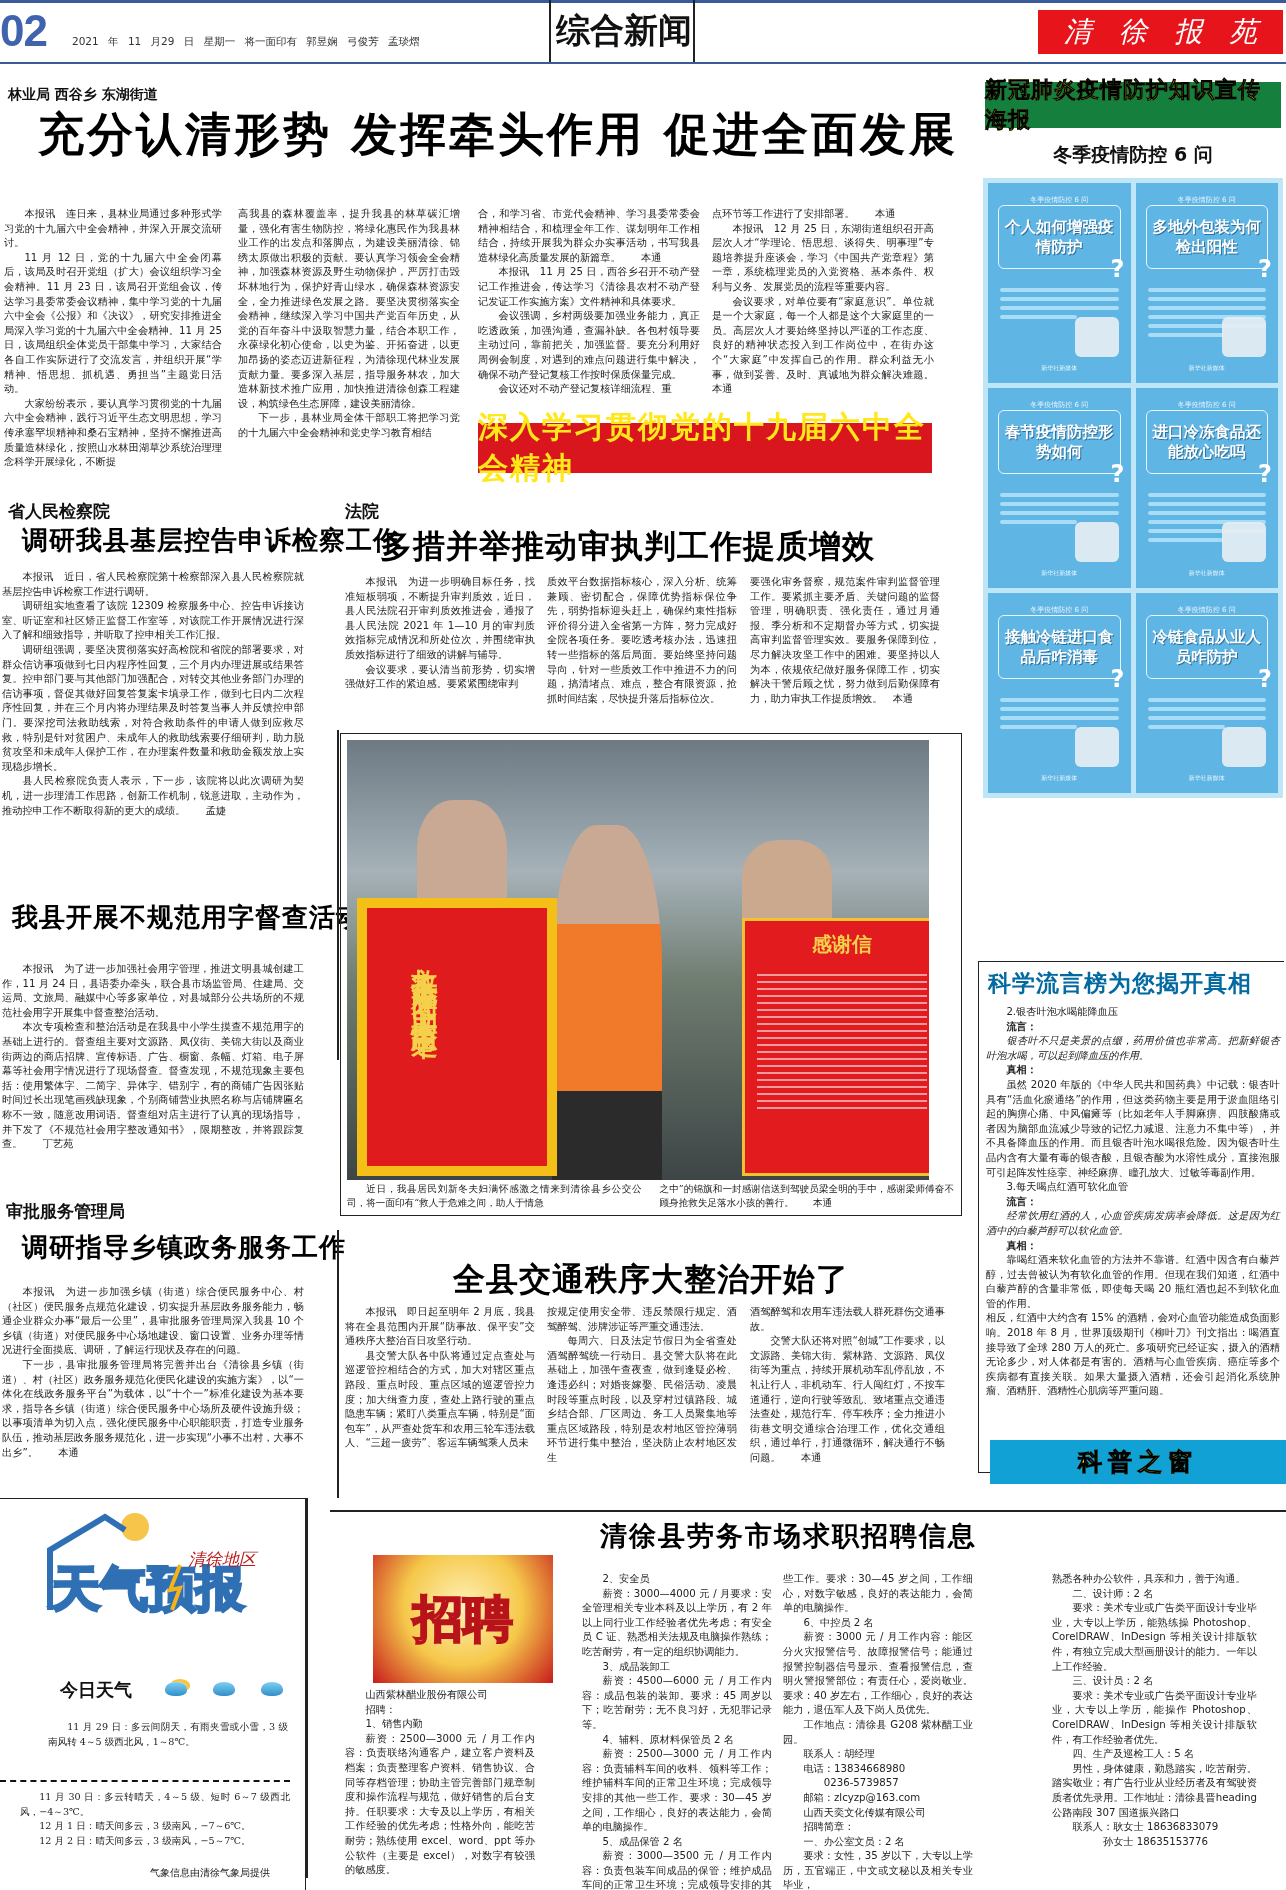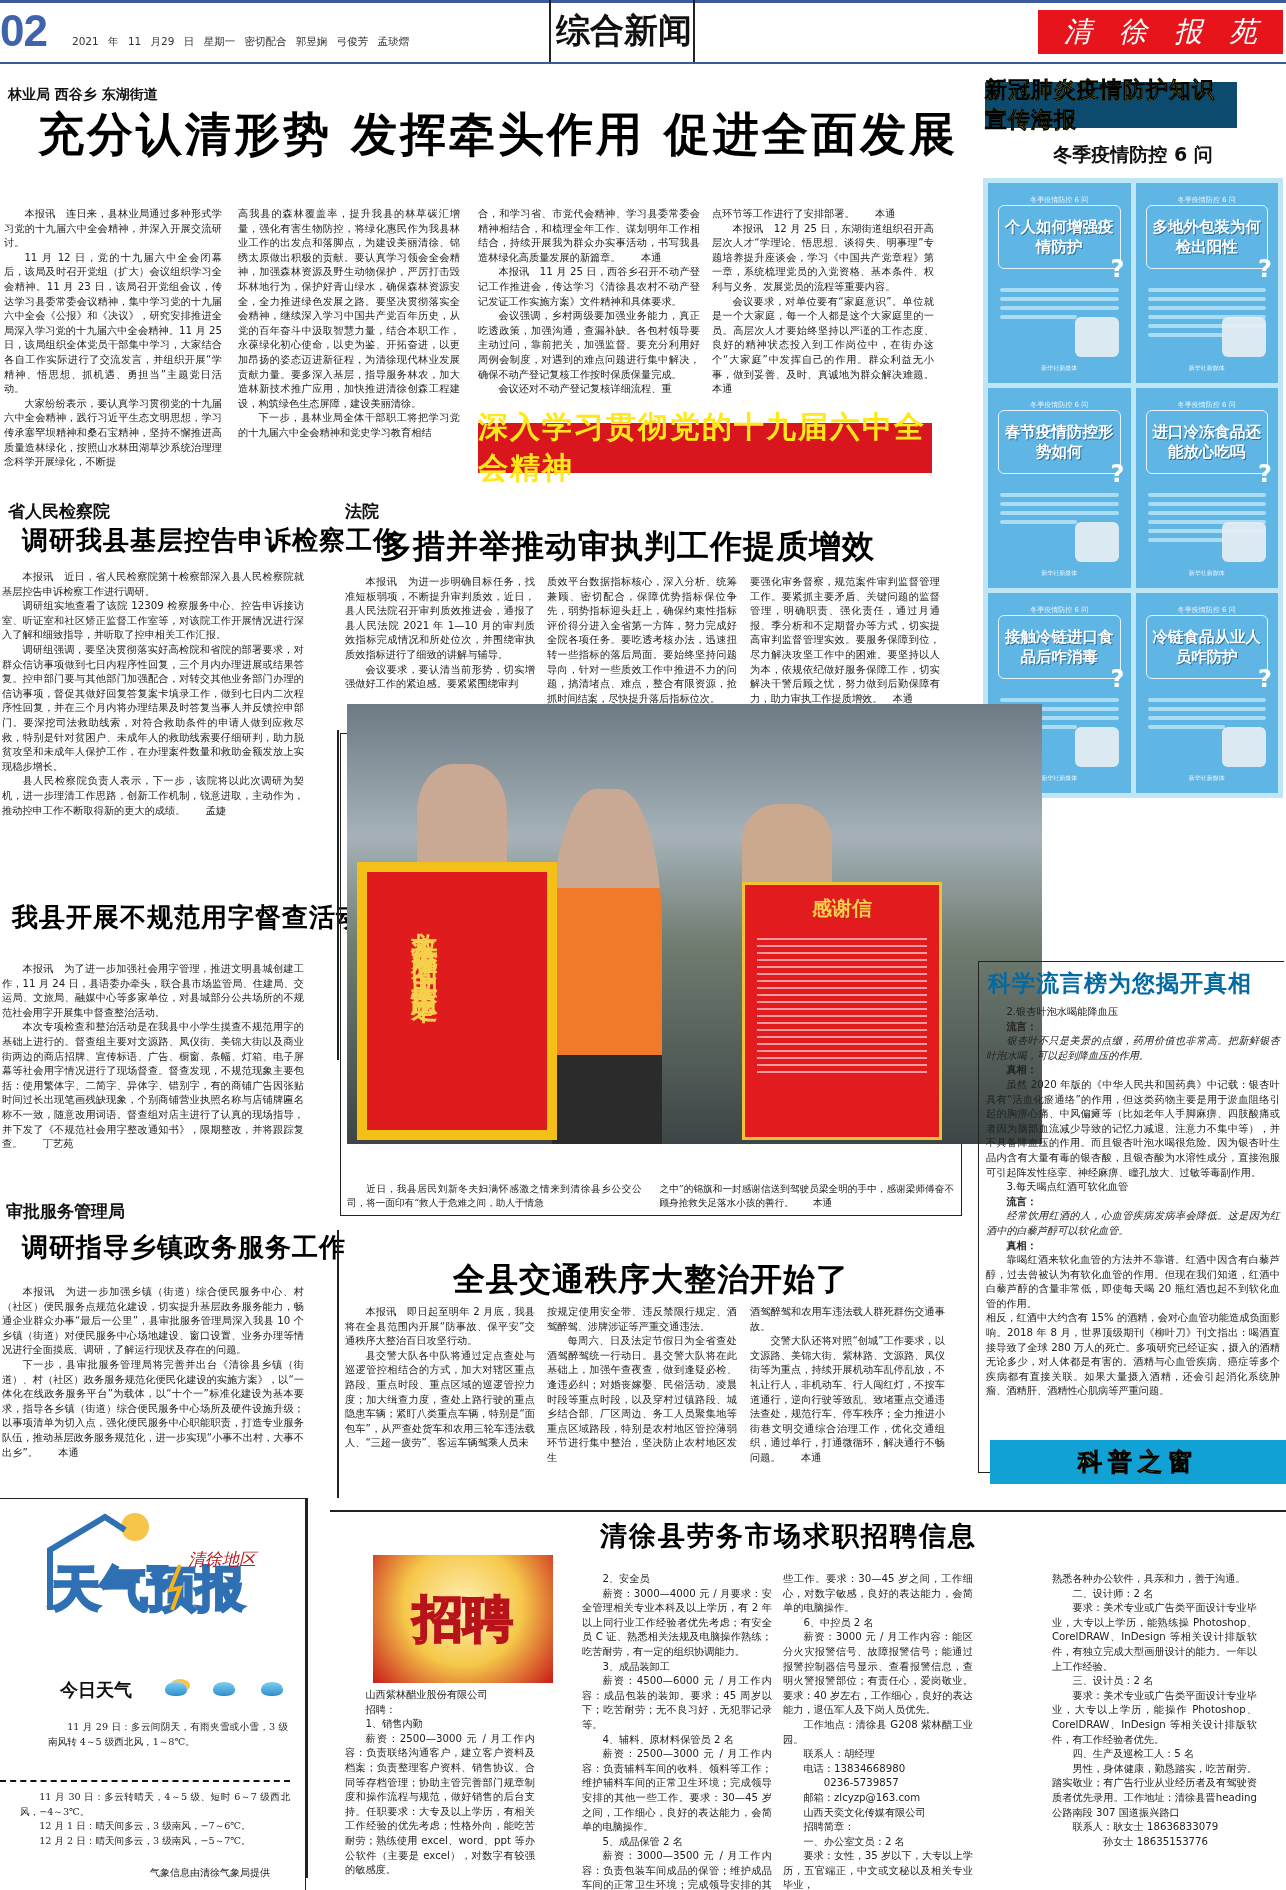--- a/index.html
+++ b/index.html
@@ -12,34 +12,34 @@
 .hdrline{left:0;top:62px;width:1286px;height:2px;background:#3a5a9a}
 .pageno{left:0;top:6px;font-family:"Liberation Sans",sans-serif;font-weight:bold;font-size:44px;color:#3f63ad;letter-spacing:-1px}
 .meta{left:72px;top:35px;font-size:10.5px;color:#333;word-spacing:6px}
 .sect-divider{left:549px;top:0;width:2px;height:62px;background:#222}
 .sect-divider2{left:693px;top:0;width:2px;height:62px;background:#222}
 .section{left:556px;top:8px;font-family:"DejaVu Serif",serif;font-size:34px;font-weight:bold;color:#111}
 .mast{left:1038px;top:10px;width:245px;height:44px;background:#e8141c;color:#fff;font-family:"DejaVu Serif",serif;font-style:italic;font-size:28px;display:flex;align-items:center;justify-content:space-around;padding:0 12px}
 .kicker{font-family:"DejaVu Serif",serif;font-weight:bold;color:#111}
 .headline{font-family:"DejaVu Sans",sans-serif;font-weight:900;color:#000;letter-spacing:1px;transform-origin:left top}
 .banner{left:478px;top:423px;width:454px;height:50px;background:#d9161e;color:#ffe81a;font-weight:bold;font-size:30px;display:flex;align-items:center;justify-content:center;letter-spacing:2px}
-.covid-title{left:985px;top:82px;width:252px;height:46px;background:#0c4a6e;color:#ffe21a;font-weight:bold;font-size:22px;display:flex;align-items:center;justify-content:center;-webkit-text-stroke:0.6px #000;letter-spacing:1px}
+.covid-title{left:985px;top:82px;width:296px;height:46px;background:#15803d;color:#ffe21a;font-weight:bold;font-size:22px;display:flex;align-items:center;justify-content:center;-webkit-text-stroke:0.6px #000;letter-spacing:1px}
 .covid-sub{left:985px;top:142px;width:296px;text-align:center;font-weight:bold;font-size:19px;color:#111}
 .posters{left:983px;top:178px;width:300px;height:620px;background:#bfe6f6;padding:5px;display:grid;grid-template-columns:1fr 1fr;grid-template-rows:1fr 1fr 1fr;gap:5px}
 .poster{background:#5fb5e3;position:relative;overflow:hidden}
 .poster .ptag{position:absolute;top:12px;left:0;right:0;text-align:center;font-size:7px;color:#e8f6ff}
 .poster .pbox{position:absolute;top:22px;left:10px;right:10px;height:64px;border:1.5px solid #e6f5ff;border-radius:6px;display:flex;align-items:center;justify-content:center;text-align:center;color:#fff;font-weight:bold;font-size:15.5px;line-height:20px;padding:0 6px;text-shadow:1px 1px 0 #2d6f9a}
 .poster .q{position:absolute;top:72px;right:6px;color:#fff;font-size:24px;font-weight:bold}
 .poster .lines{position:absolute;top:100px;left:12px;right:12px}
 .poster .lines i{display:block;height:4px;margin:5px 0;background:#a9dcf5;border-radius:2px}
 .poster .lines i.b{width:65%}
 .poster .logo{position:absolute;bottom:10px;left:0;right:0;text-align:center;font-size:6px;color:#e8f6ff}
 .poster .art{position:absolute;bottom:26px;right:12px;width:44px;height:40px;border-radius:6px;background:#e8eef3;opacity:.9}
 .boxframe{border:1.5px solid #222}
-.photo{left:347px;top:704px;width:695px;height:440px;background:linear-gradient(180deg,#6d7a84 0%,#a6b2b8 30%,#6f7c70 55%,#3d4546 100%);overflow:hidden}
+.photo{left:347px;top:740px;width:582px;height:440px;background:linear-gradient(180deg,#6d7a84 0%,#a6b2b8 30%,#6f7c70 55%,#3d4546 100%);overflow:hidden}
 .photo .banner1{position:absolute;left:10px;top:158px;width:200px;height:278px;background:#f4c018;padding:10px}
 .photo .banner1 .red{width:100%;height:100%;background:#e01b1d;position:relative}
 .photo .banner1 .big{position:absolute;left:40px;top:40px;color:#f5d04a;font-family:"DejaVu Serif",serif;font-weight:bold;font-size:26px;writing-mode:vertical-rl;line-height:36px;letter-spacing:4px}
 .photo .letter{position:absolute;left:395px;top:178px;width:200px;height:258px;background:#e21b1e;border:3px solid #f1c232}
 .photo .letter .lt{position:absolute;left:0;right:0;top:10px;text-align:center;color:#f5d04a;font-family:"DejaVu Serif",serif;font-weight:bold;font-size:20px}
 .photo .letter .lines{position:absolute;top:48px;left:12px;right:12px}
 .photo .letter .lines i{display:block;height:2px;margin:5px 0;background:#f39aa0}
 .photo .person{position:absolute;border-radius:40% 40% 0 0}
 .caption{left:347px;top:1182px;width:607px}
 .caption p{font-family:"DejaVu Serif",serif;font-size:9.6px;line-height:14px}
@@ -60,21 +60,21 @@
 .dash{left:0;top:1780px;width:290px;border-top:2px dashed #111}
 .vsep{width:1.5px;background:#222}
 </style>
 </head>
 <body>
 
 <div class="abs topline"></div>
 <div class="abs pageno">02</div>
 <div class="abs meta">
   <span>2021 年 11 月29 日 星期一</span>
-  <span>密切配合</span>
+  <span>将一面印有</span>
   <span>郭昱娴 弓俊芳 孟琰熠</span>
 </div>
 <div class="abs sect-divider"></div>
 <div class="abs section">综合新闻</div>
 <div class="abs sect-divider2"></div>
 <div class="abs mast">
   <span>清</span>
   <span>徐</span>
   <span>报</span>
   <span>苑</span>

